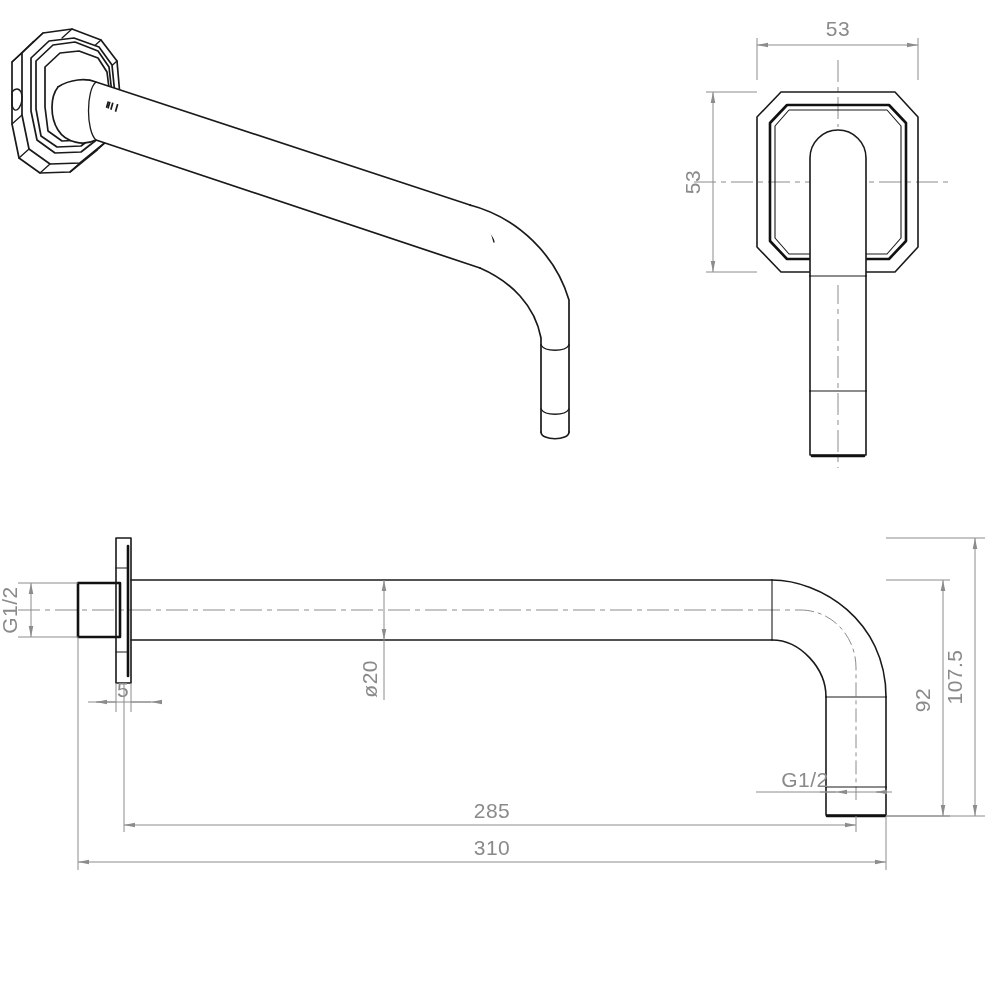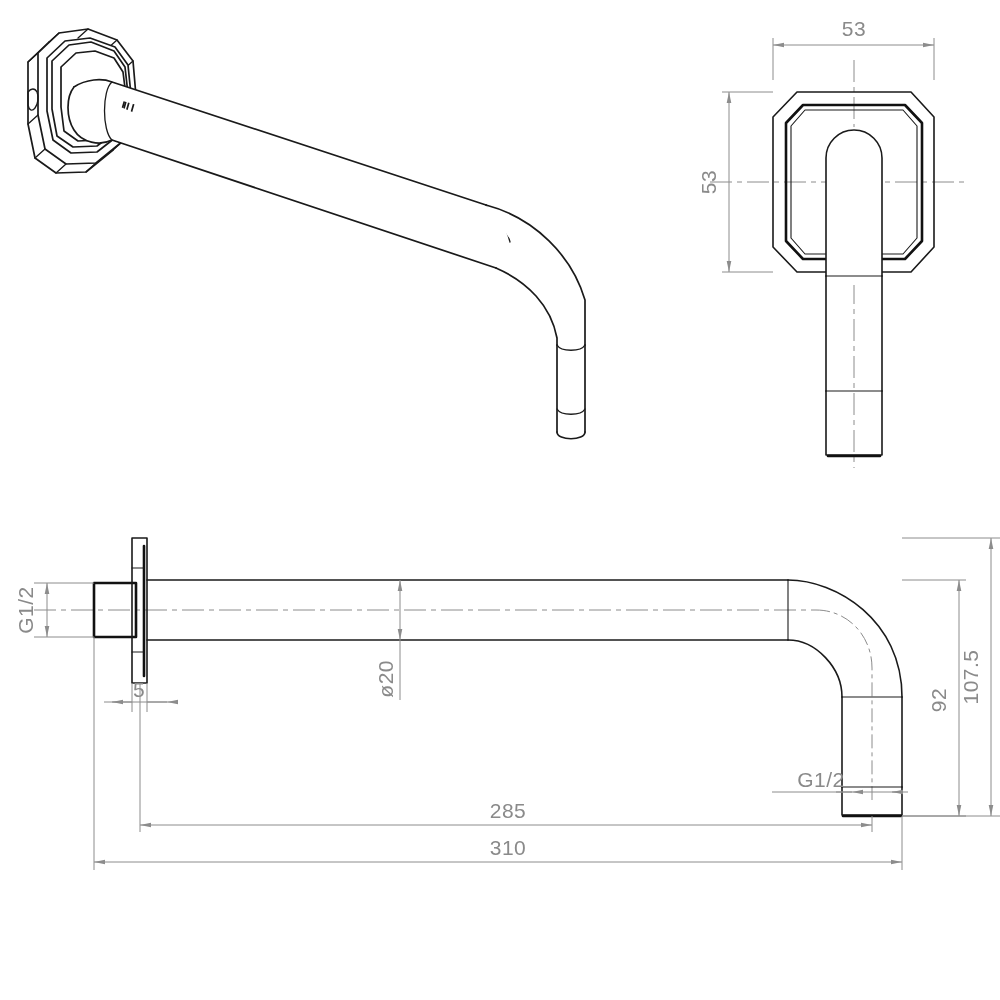--- a/index.html
+++ b/index.html
@@ -9,21 +9,21 @@
   }
   body {
     width: 1000px;
     height: 1000px;
     position: relative;
     font-family: "Liberation Sans", sans-serif;
     overflow: hidden;
   }
   #sheet {
     position: absolute;
-    left: 16px; top: 0;
+    left: 0; top: 0;
     width: 905px;
     height: 1000px;
   }
   svg { display: block; }
   .outline  { fill: none; stroke: #1a1a1a; stroke-width: 1.6; stroke-linejoin: round; stroke-linecap: round; }
   .outline-heavy { fill: none; stroke: #111111; stroke-width: 2.6; stroke-linejoin: round; stroke-linecap: round; }
   .outline-thin { fill: none; stroke: #1a1a1a; stroke-width: 1.1; stroke-linejoin: round; stroke-linecap: round; }
   .iso-line { fill: #ffffff; stroke: #1a1a1a; stroke-width: 1.7; stroke-linejoin: round; stroke-linecap: round; }
   .iso-line-thin { fill: none; stroke: #1a1a1a; stroke-width: 1.3; stroke-linejoin: round; stroke-linecap: round; }
   .dimline { fill: none; stroke: #8c8c8c; stroke-width: 1.0; }

